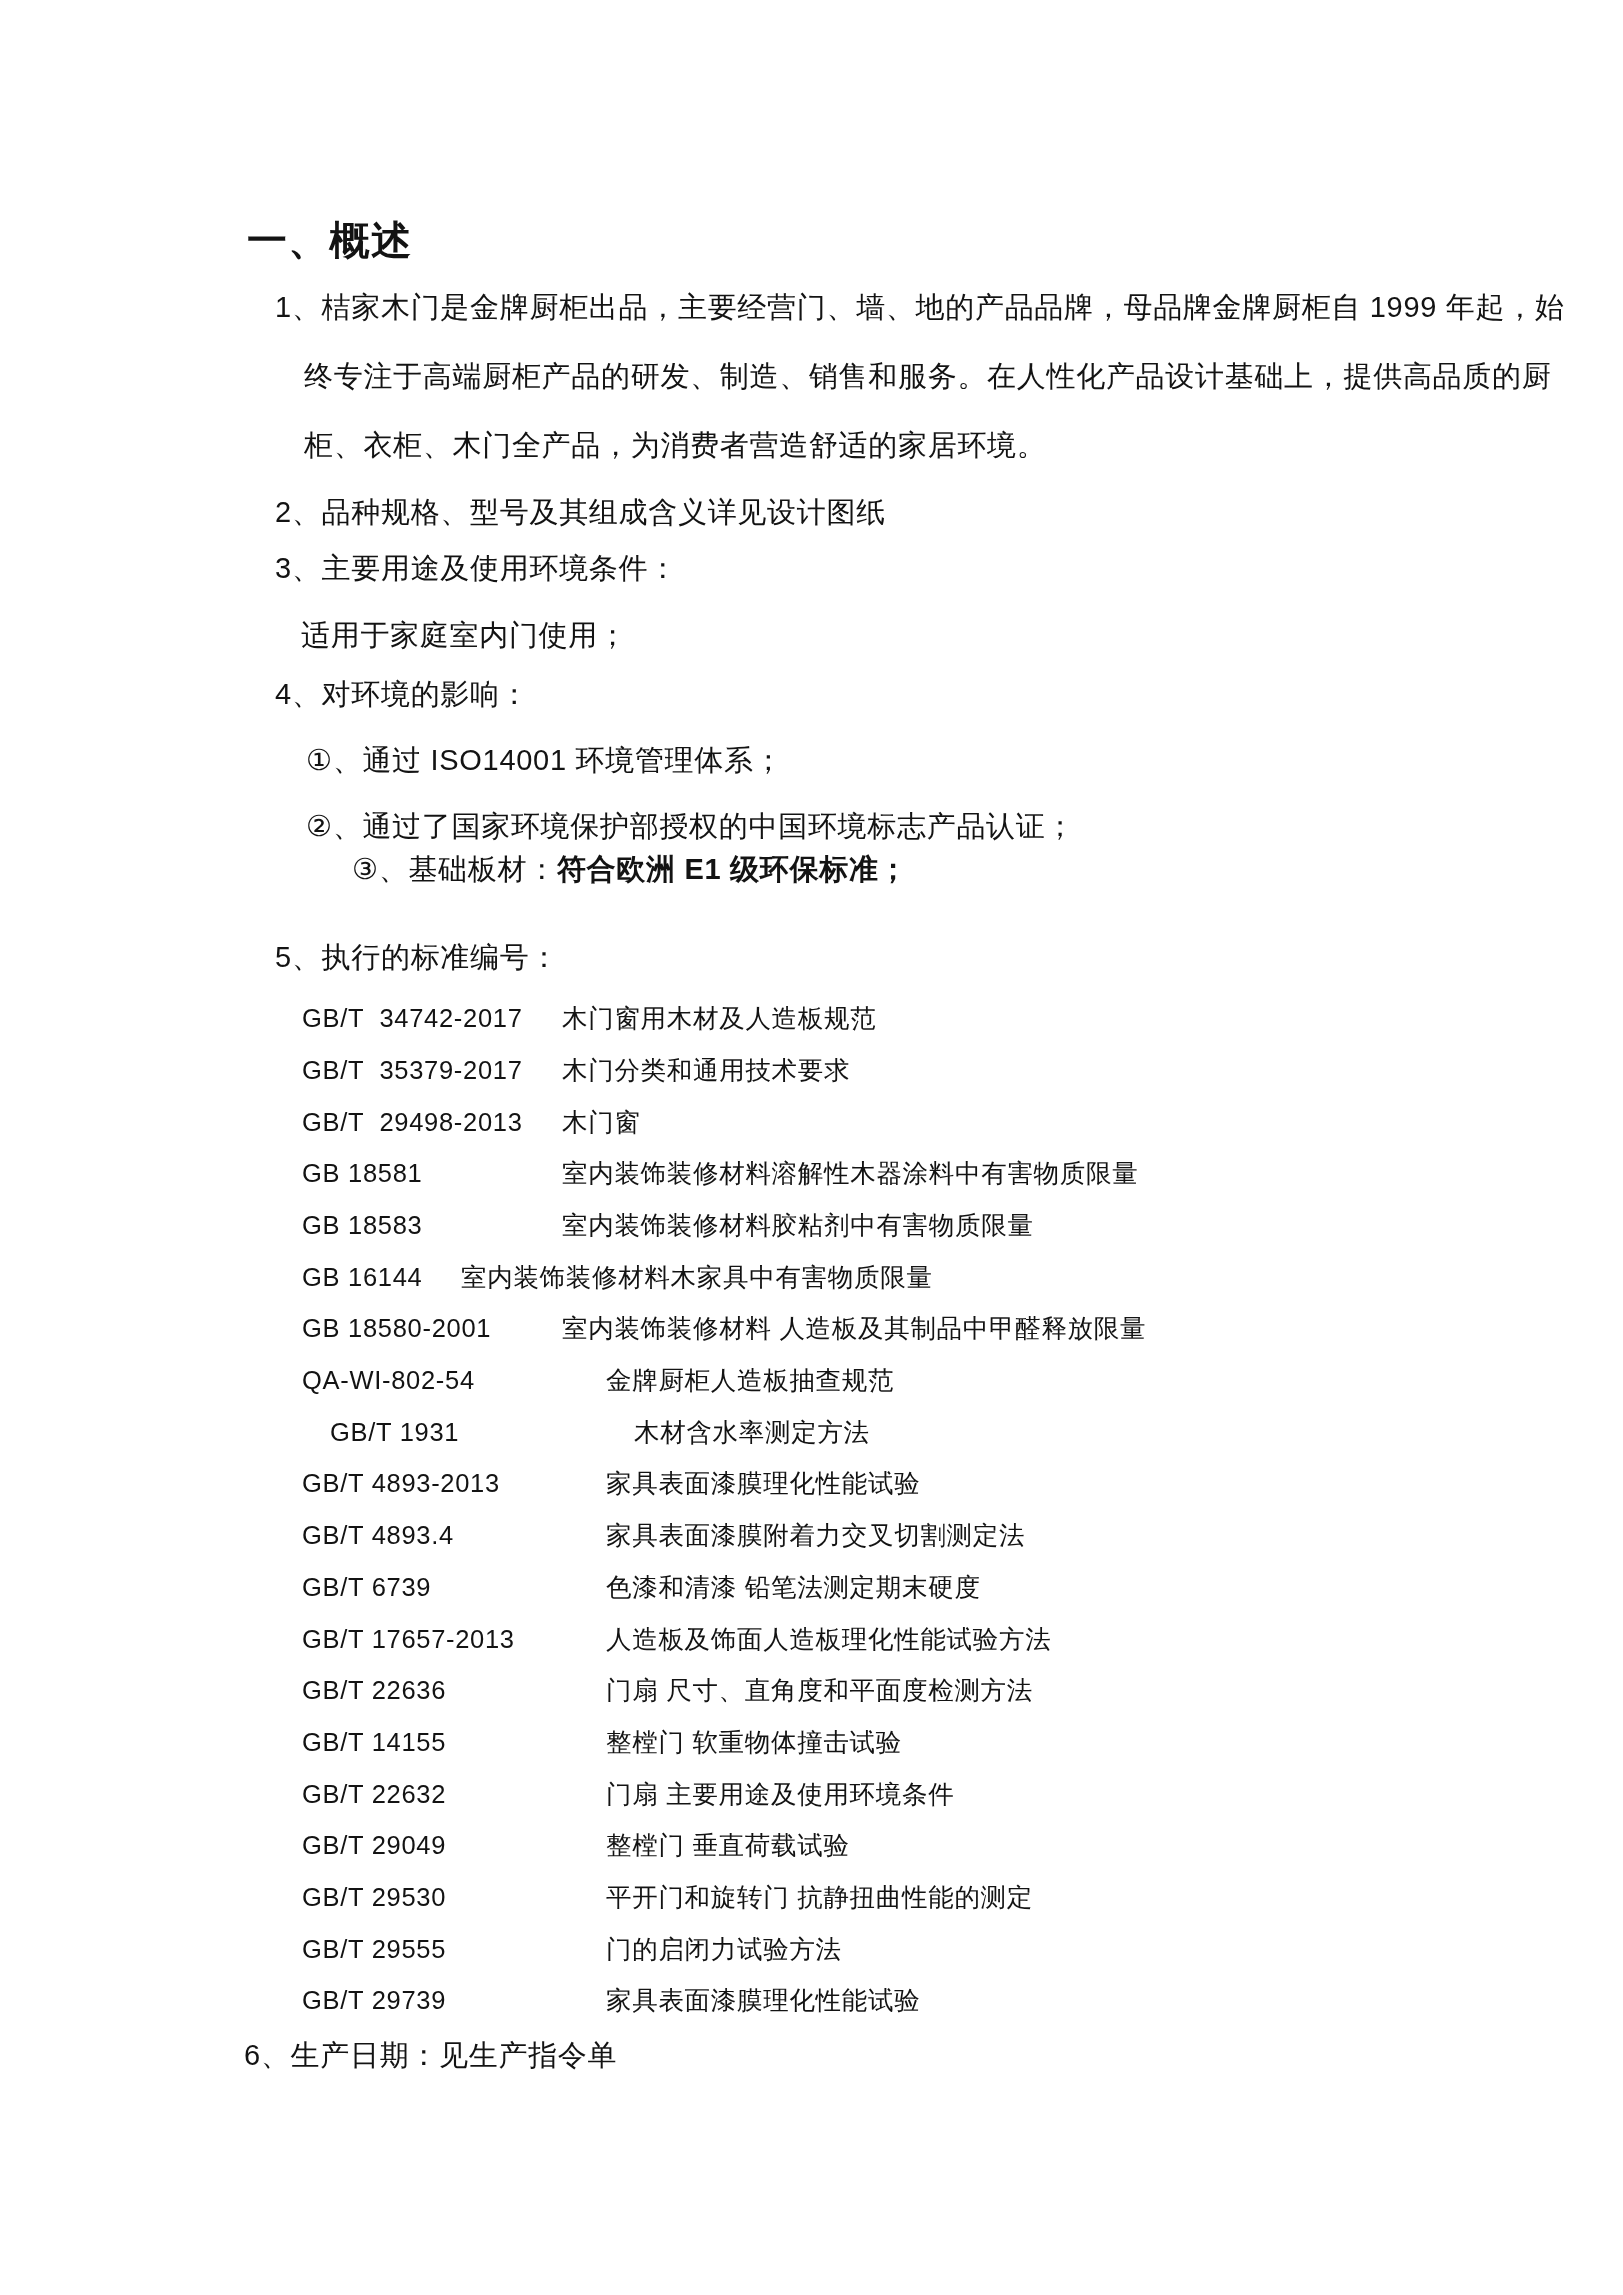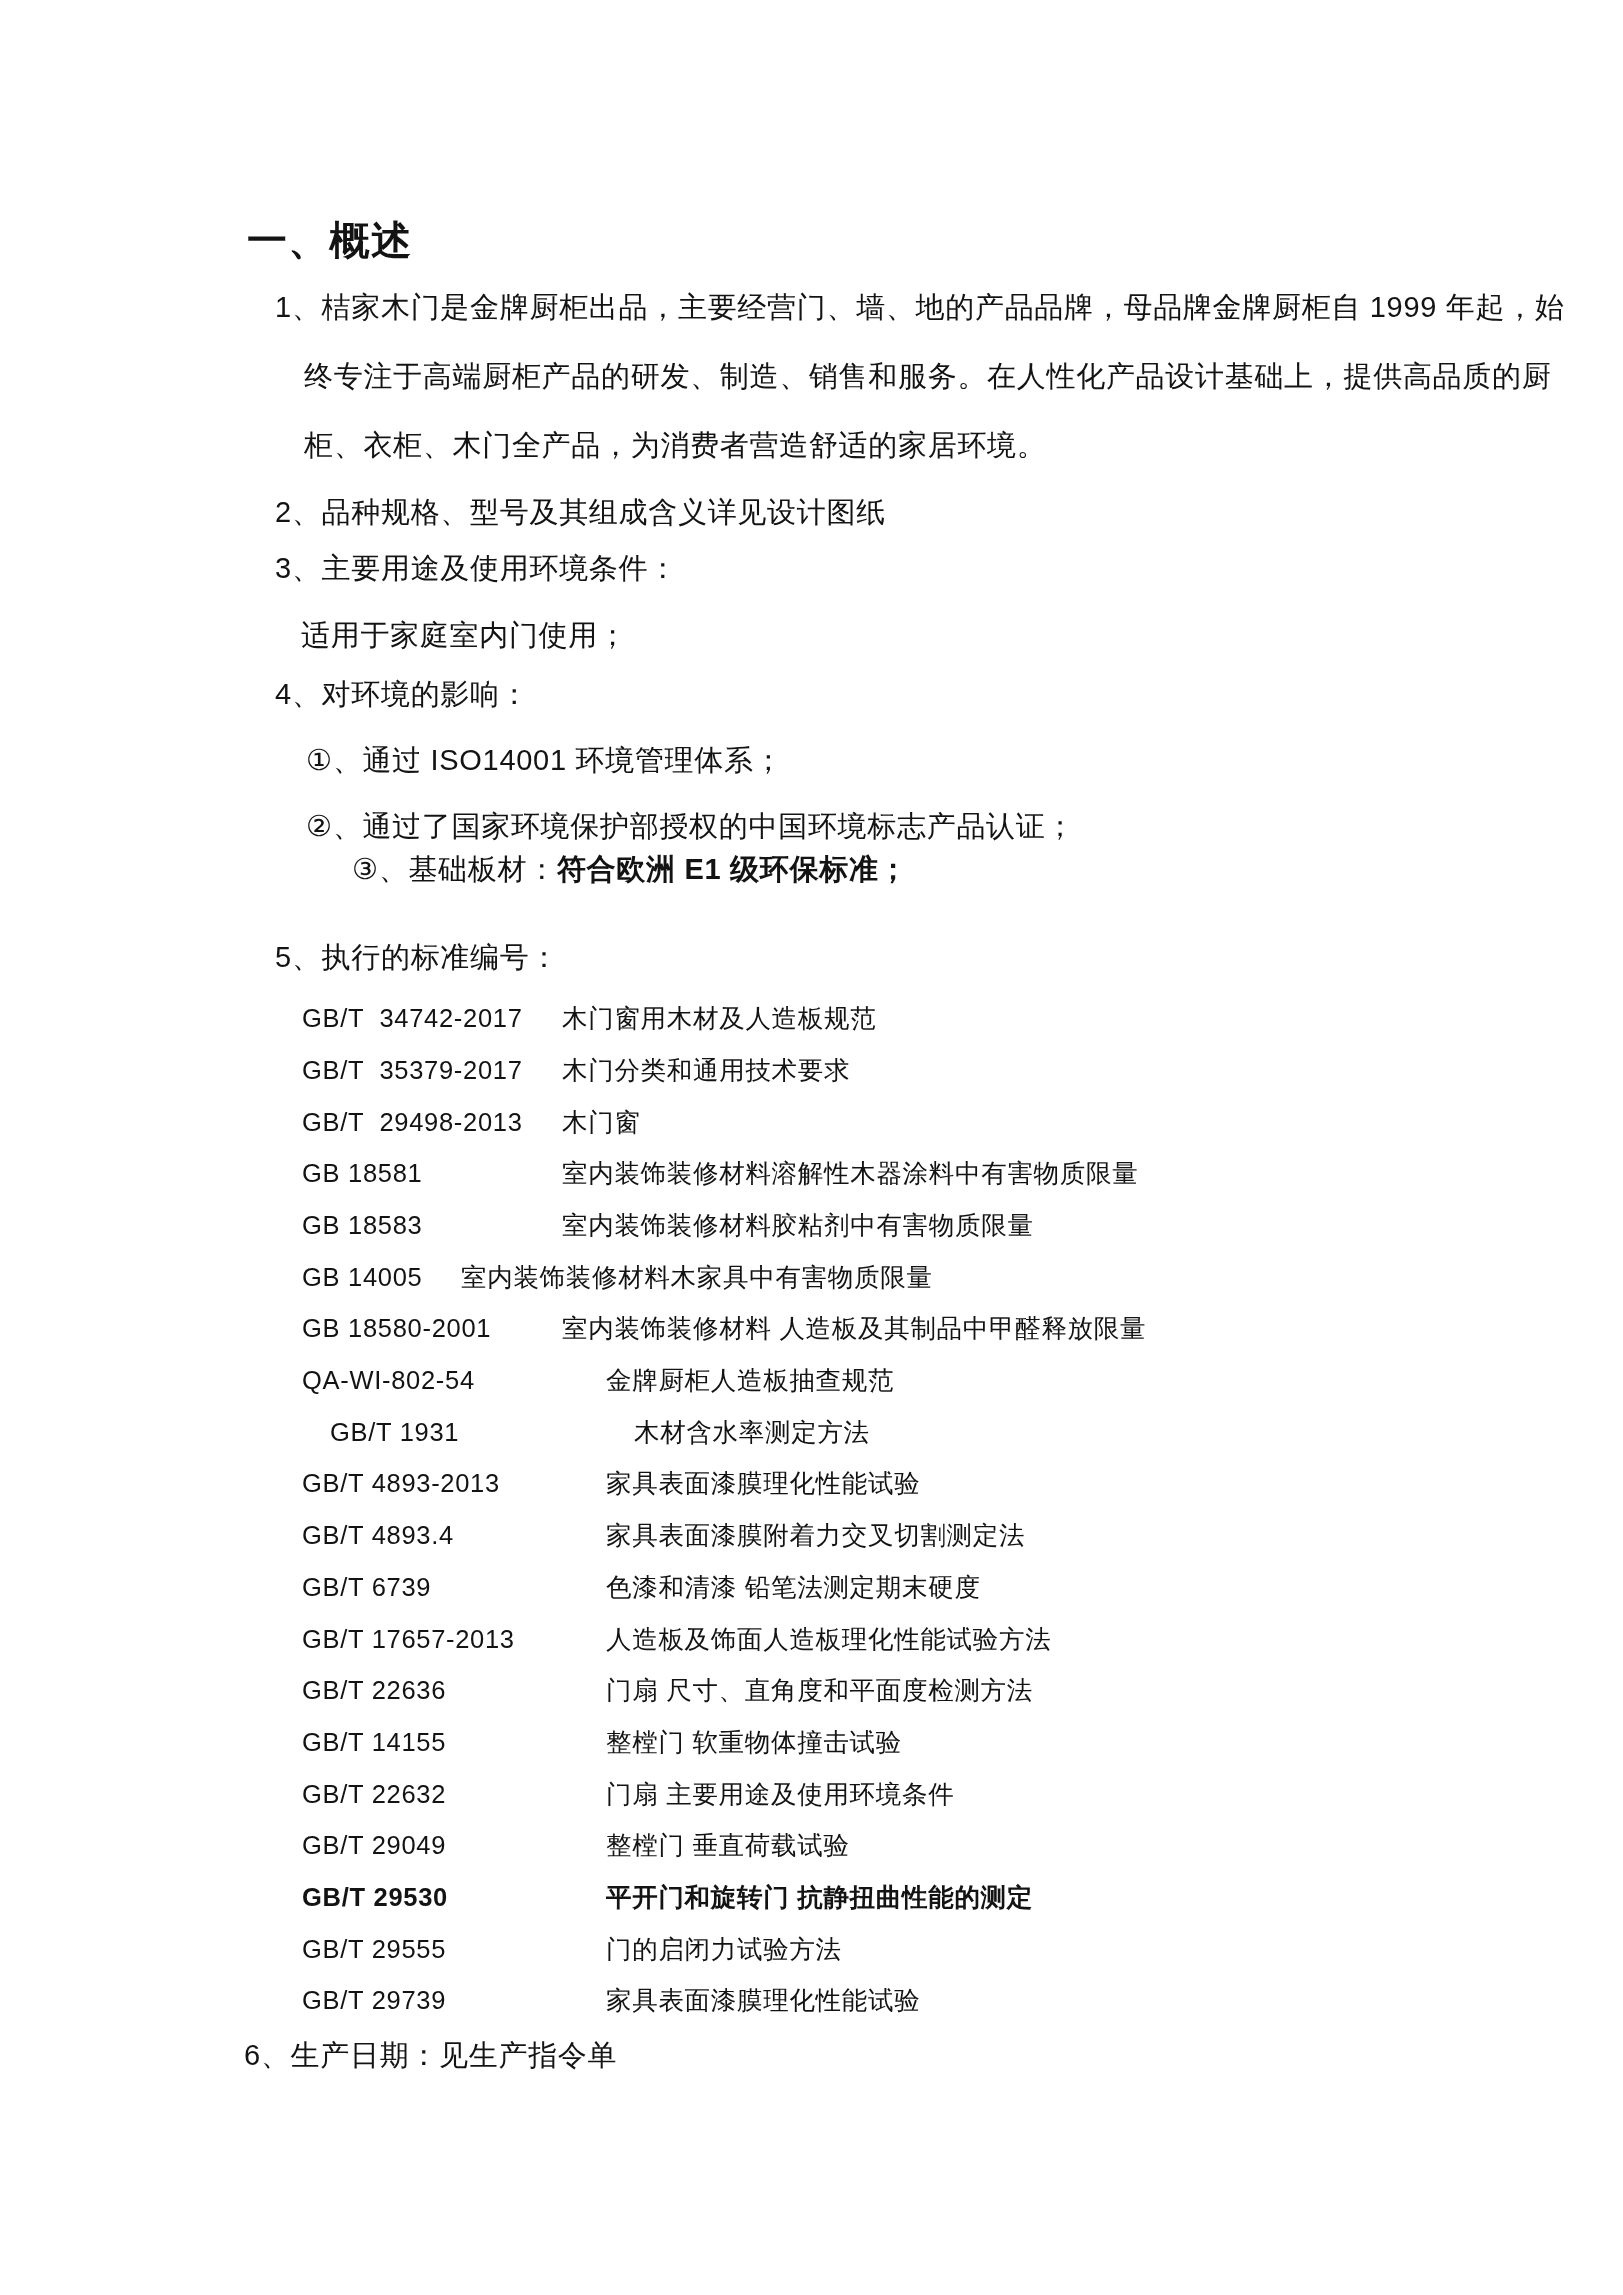--- a/index.html
+++ b/index.html
@@ -64,32 +64,32 @@
   <div class="ln" style="left:306px; top:809px;">②、通过了国家环境保护部授权的中国环境标志产品认证；</div>
   <div class="ln" style="left:304px; top:852px;margin-left:48px;"><span>③、基础板材：</span><span class="b">符合欧洲 E1 级环保标准；</span></div>
 
   <div class="ln" style="left:275px; top:940px;">5、执行的标准编号：</div>
 
   <div class="srow tab-a" style="top:1001px;"><span class="code">GB/T  34742-2017</span><span class="desc">木门窗用木材及人造板规范</span></div>
   <div class="srow tab-a" style="top:1053px;"><span class="code">GB/T  35379-2017</span><span class="desc">木门分类和通用技术要求</span></div>
   <div class="srow tab-a" style="top:1105px;"><span class="code">GB/T  29498-2013</span><span class="desc">木门窗</span></div>
   <div class="srow tab-a" style="top:1156px;"><span class="code">GB 18581</span><span class="desc">室内装饰装修材料溶解性木器涂料中有害物质限量</span></div>
   <div class="srow tab-a" style="top:1208px;"><span class="code">GB 18583</span><span class="desc">室内装饰装修材料胶粘剂中有害物质限量</span></div>
-  <div class="srow tab-c" style="top:1260px;"><span class="code">GB 14005</span><span class="desc">室内装饰装修材料木家具中有害物质限量</span></div>
+  <div class="srow tab-c" style="top:1260px;"><span class="code">GB 16144</span><span class="desc">室内装饰装修材料木家具中有害物质限量</span></div>
   <div class="srow tab-a" style="top:1311px;"><span class="code">GB 18580-2001</span><span class="desc">室内装饰装修材料 人造板及其制品中甲醛释放限量</span></div>
   <div class="srow tab-b" style="top:1363px;"><span class="code">QA-WI-802-54</span><span class="desc">金牌厨柜人造板抽查规范</span></div>
   <div class="srow tab-b" style="top:1415px;margin-left:28px;"><span class="code">GB/T 1931</span><span class="desc">木材含水率测定方法</span></div>
   <div class="srow tab-b" style="top:1466px;"><span class="code">GB/T 4893-2013</span><span class="desc">家具表面漆膜理化性能试验</span></div>
   <div class="srow tab-b" style="top:1518px;"><span class="code">GB/T 4893.4</span><span class="desc">家具表面漆膜附着力交叉切割测定法</span></div>
   <div class="srow tab-b" style="top:1570px;"><span class="code">GB/T 6739</span><span class="desc">色漆和清漆 铅笔法测定期末硬度</span></div>
   <div class="srow tab-b" style="top:1622px;"><span class="code">GB/T 17657-2013</span><span class="desc">人造板及饰面人造板理化性能试验方法</span></div>
   <div class="srow tab-b" style="top:1673px;"><span class="code">GB/T 22636</span><span class="desc">门扇 尺寸、直角度和平面度检测方法</span></div>
   <div class="srow tab-b" style="top:1725px;"><span class="code">GB/T 14155</span><span class="desc">整樘门 软重物体撞击试验</span></div>
   <div class="srow tab-b" style="top:1777px;"><span class="code">GB/T 22632</span><span class="desc">门扇 主要用途及使用环境条件</span></div>
   <div class="srow tab-b" style="top:1828px;"><span class="code">GB/T 29049</span><span class="desc">整樘门 垂直荷载试验</span></div>
-  <div class="srow tab-b" style="top:1880px;font-weight:bold;"><span class="code">GB/T 29530</span><span class="desc">平开门和旋转门 抗静扭曲性能的测定</span></div>
+  <div class="srow tab-b" style="top:1880px;"><span class="code">GB/T 29530</span><span class="desc">平开门和旋转门 抗静扭曲性能的测定</span></div>
   <div class="srow tab-b" style="top:1932px;"><span class="code">GB/T 29555</span><span class="desc">门的启闭力试验方法</span></div>
   <div class="srow tab-b" style="top:1983px;"><span class="code">GB/T 29739</span><span class="desc">家具表面漆膜理化性能试验</span></div>
 
   <div class="ln" style="left:244px; top:2038px;">6、生产日期：见生产指令单</div>
 
 </div>
 
 
 </body></html>

